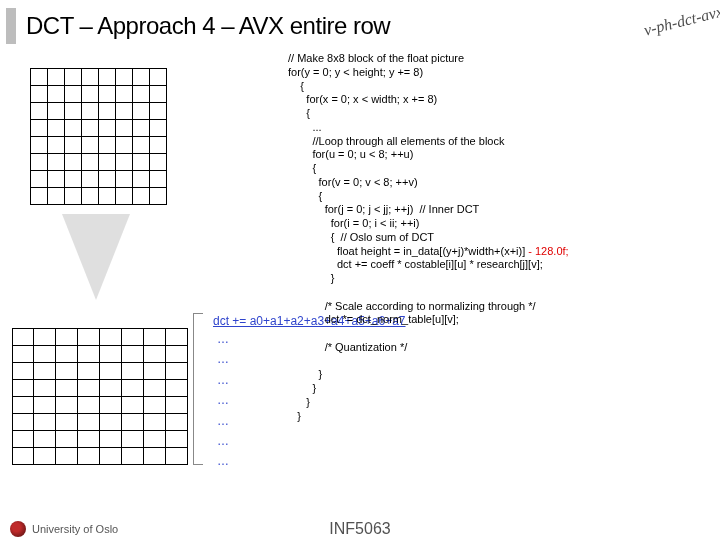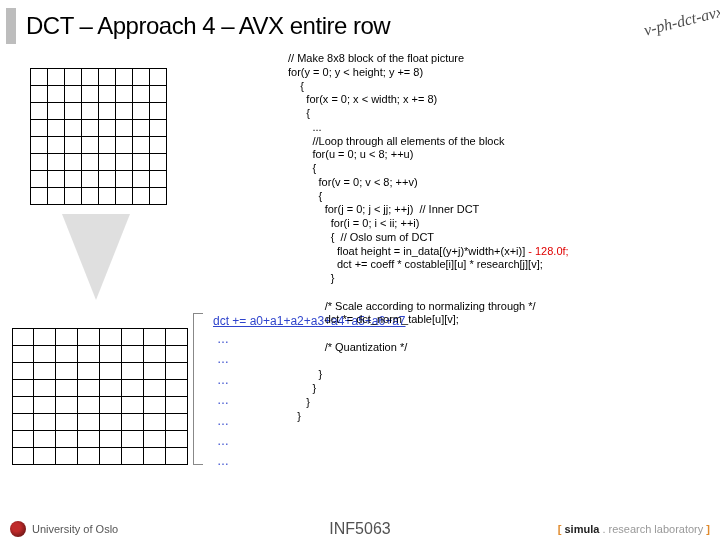--- a/index.html
+++ b/index.html
@@ -352,16 +352,13 @@
 <span>   }</span></div>
 
 </div>
 
 <div class="footer">
   <div class="left">
     <div class="seal"></div>
     <span>University of Oslo</span>
   </div>
   <div class="center">INF5063</div>
-  <div class="right">
-    <span class="o">[ </span><b>simula</b><span class="g"> . research laboratory </span><span class="o">]</span>
-  </div>
 </div>
 
 </body></html>

